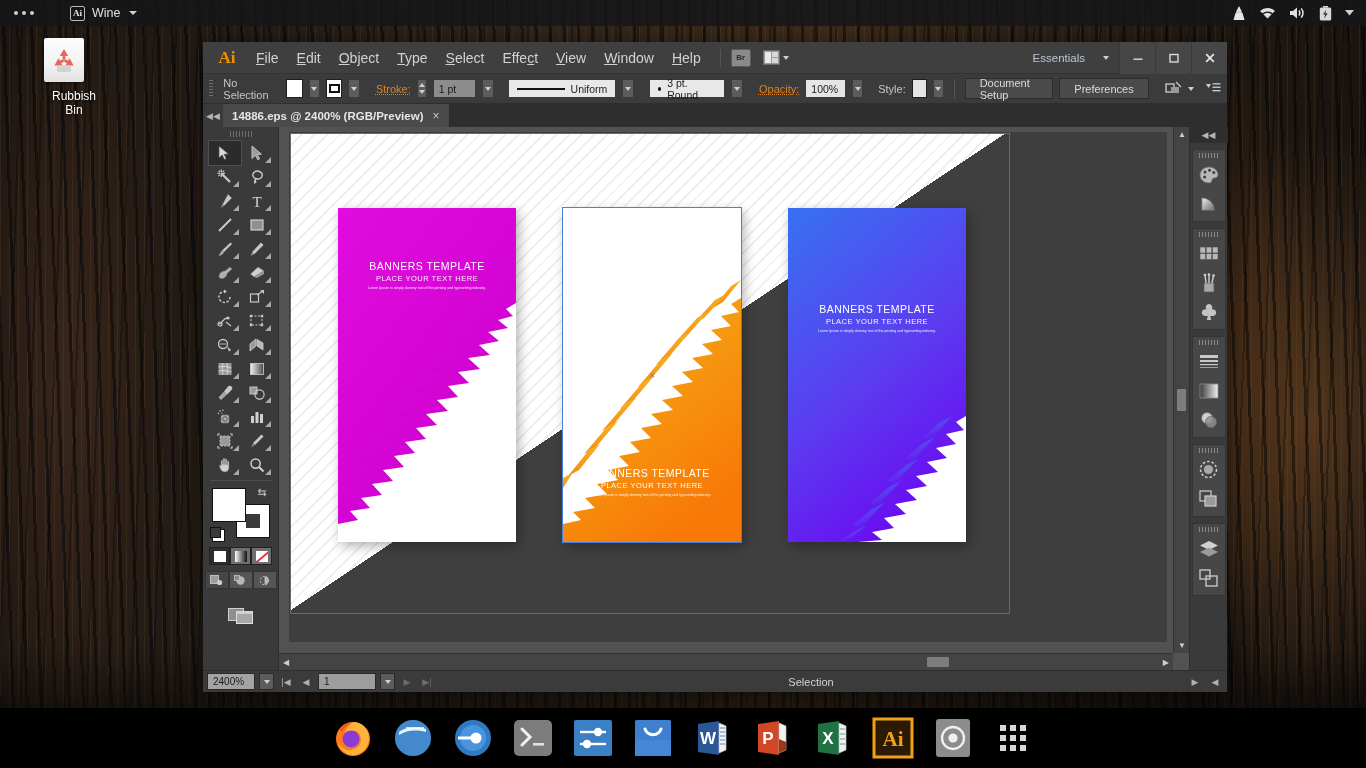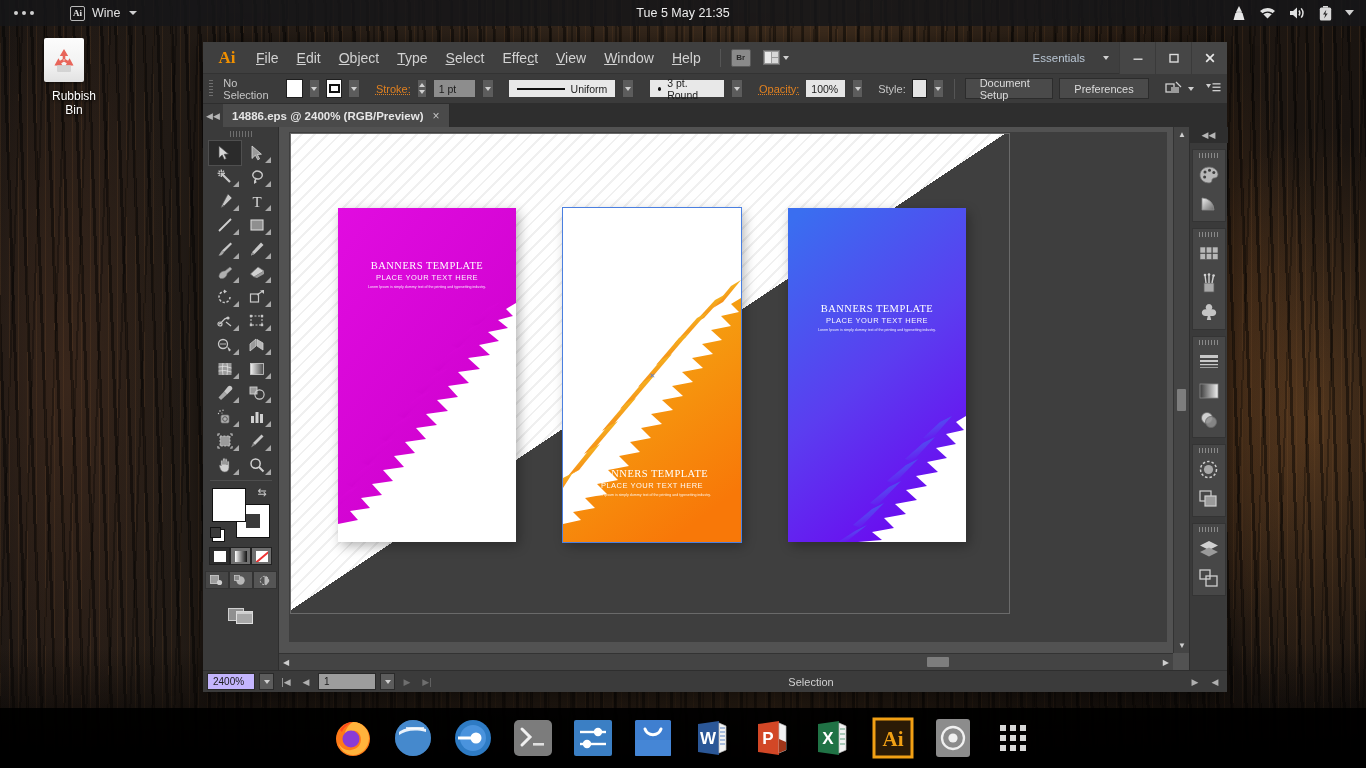--- a/index.html
+++ b/index.html
@@ -267,21 +267,21 @@
   .ab-darkcorner {
     position: absolute; inset: 0;
     background: linear-gradient(to bottom right, transparent 49.7%, #3f3f3f 49.7%);
   }
   .banner {
     position: absolute; width: 178px; height: 334px; overflow: hidden;
     background: #fff; box-shadow: 3px 4px 11px rgba(0,0,0,0.30);
   }
   .banner .brush { position: absolute; inset: 0; }
   .bn-text { position: absolute; left: 0; right: 0; text-align: center; color: #fff; padding: 0 14px; }
-  .bn-t1 { font-size: 10.5px; letter-spacing: 0.45px; font-family: Liberation Serif, serif; }
+  .bn-t1 { font-size: 10.5px; letter-spacing: 0.45px; }
   .bn-t2 { font-size: 7.5px; letter-spacing: 0.5px; margin-top: 2px; opacity: 0.95; }
   .bn-t3 { font-size: 3.6px; line-height: 1.45; margin-top: 3px; opacity: 0.9; }
 
   
   .sb-v {
     position: absolute; right: 0; top: 0; bottom: 17px; width: 16px; background: #444;
     border-left: 1px solid #333;
   }
   .sb-h {
     position: absolute; left: 0; right: 16px; bottom: 0; height: 17px; background: #444;
@@ -290,21 +290,21 @@
   .sb-thumb-v { position: absolute; left: 3px; right: 3px; top: 262px; height: 22px; background: #7d7d7d; border-radius: 1px; }
   .sb-thumb-h { position: absolute; top: 3px; bottom: 3px; left: 648px; width: 22px; background: #7d7d7d; border-radius: 1px; }
   .sb-arrow { position: absolute; color: #cfcfcf; font-size: 8px; }
 
   
   #statusbar {
     height: 22px; background: #3b3b3b; border-top: 1px solid #2e2e2e;
     display: flex; align-items: center; gap: 4px; padding: 0 4px; color: #cfcfcf; font-size: 10.5px;
   }
   .st-field {
-    height: 17px; background: #c4b5fd; border: 1px solid #2a2a2a; color: #1a1a1a;
+    height: 17px; background: #a3a3a3; border: 1px solid #2a2a2a; color: #1a1a1a;
     display: flex; align-items: center; padding: 0 5px; font-size: 10px;
   }
   .st-dd { width: 15px; height: 17px; background: #5c5c5c; border: 1px solid #2a2a2a;
     display: flex; align-items: center; justify-content: center; }
   .st-nav { width: 16px; height: 17px; display: flex; align-items: center; justify-content: center; color: #b0b0b0; font-size: 9px; }
   .st-nav.dim { color: #6e6e6e; }
   .st-sel { flex: 1; text-align: center; color: #d2d2d2; font-size: 11px; }
 
   
   #dock {
@@ -338,21 +338,20 @@
   <div class="tp-dots">
       <i></i>
       <i></i>
       <i></i>
     </div>
   <div class="tp-app">
     <div class="ai-mini">Ai</div>
     <span class="tp-app-name">Wine</span>
     <span class="tp-caret"></span>
   </div>
-  <div id="tp-clock">Tue 5 May  21:35</div>
   <div class="tp-right">
     <span>
       <svg width="14" height="16" viewBox="0 0 14 16">
           <polygon points="7,1 9.5,6 4.5,6" fill="#e6e6e6"></polygon>
           <polygon points="3.5,8 10.5,8 12.5,15 1.5,15" fill="#e6e6e6"></polygon>
           <rect x="4.2" y="6" width="5.6" height="2" fill="#cfcfcf"></rect>
         </svg>
     </span>
     <span>
       <svg width="17" height="13" viewBox="0 0 17 13">

